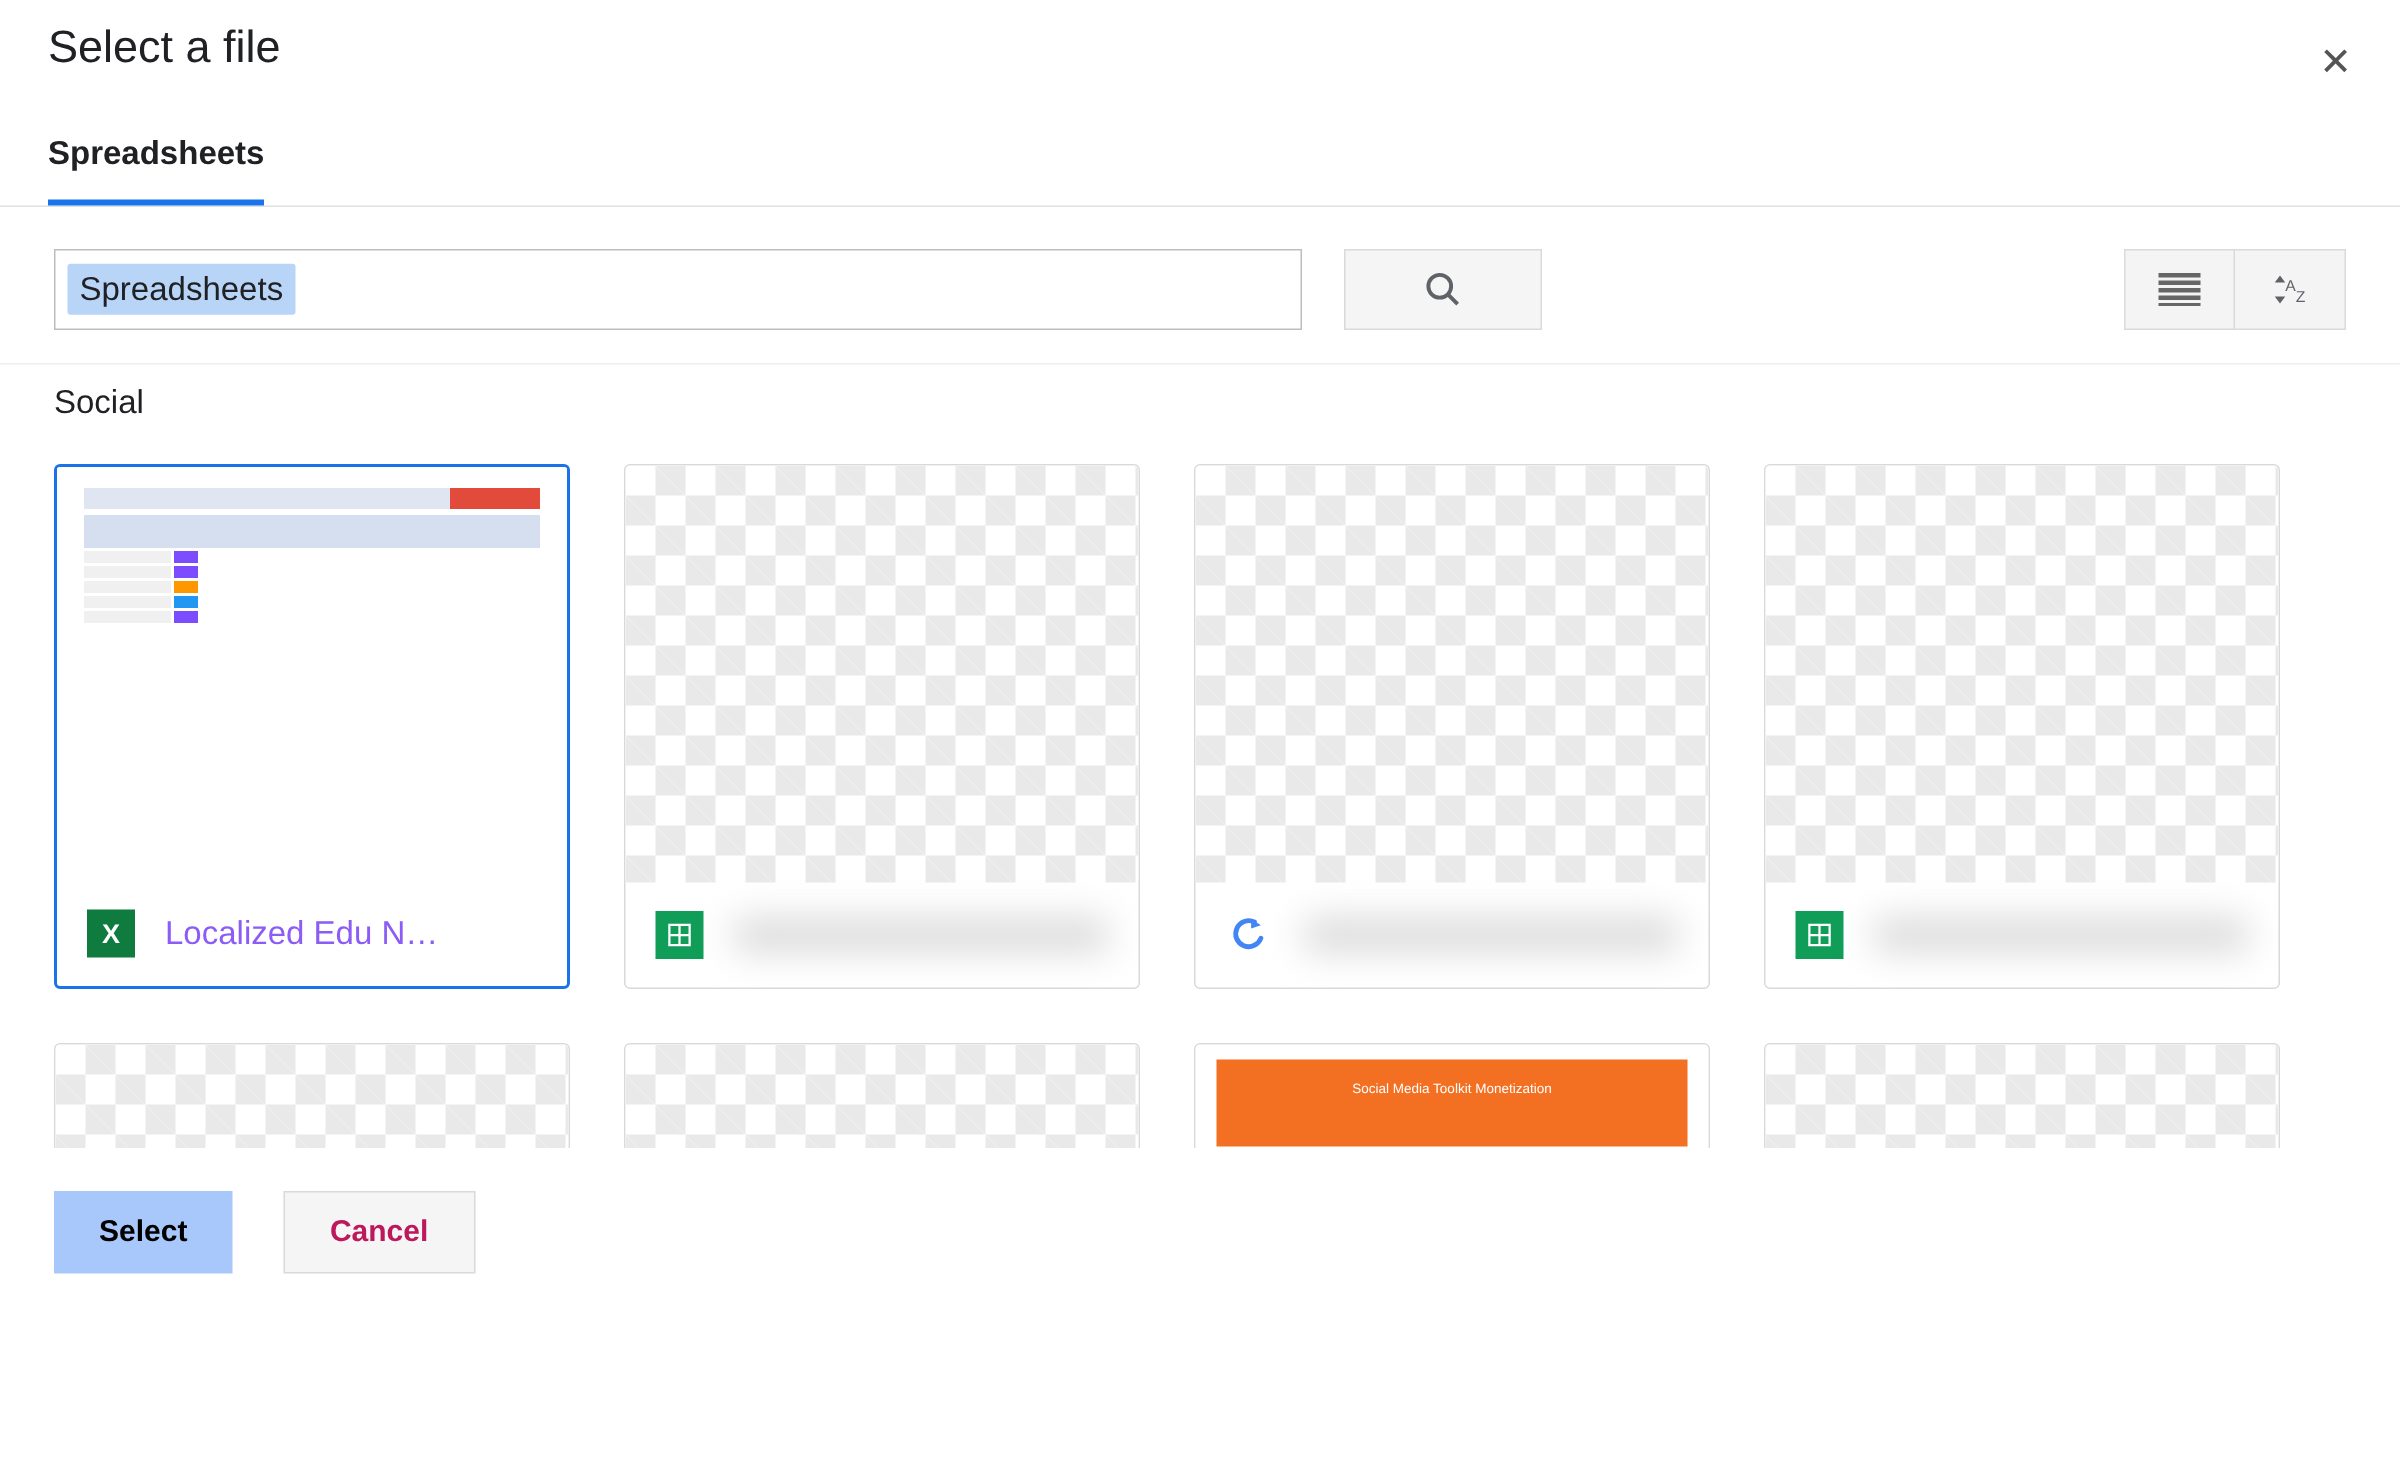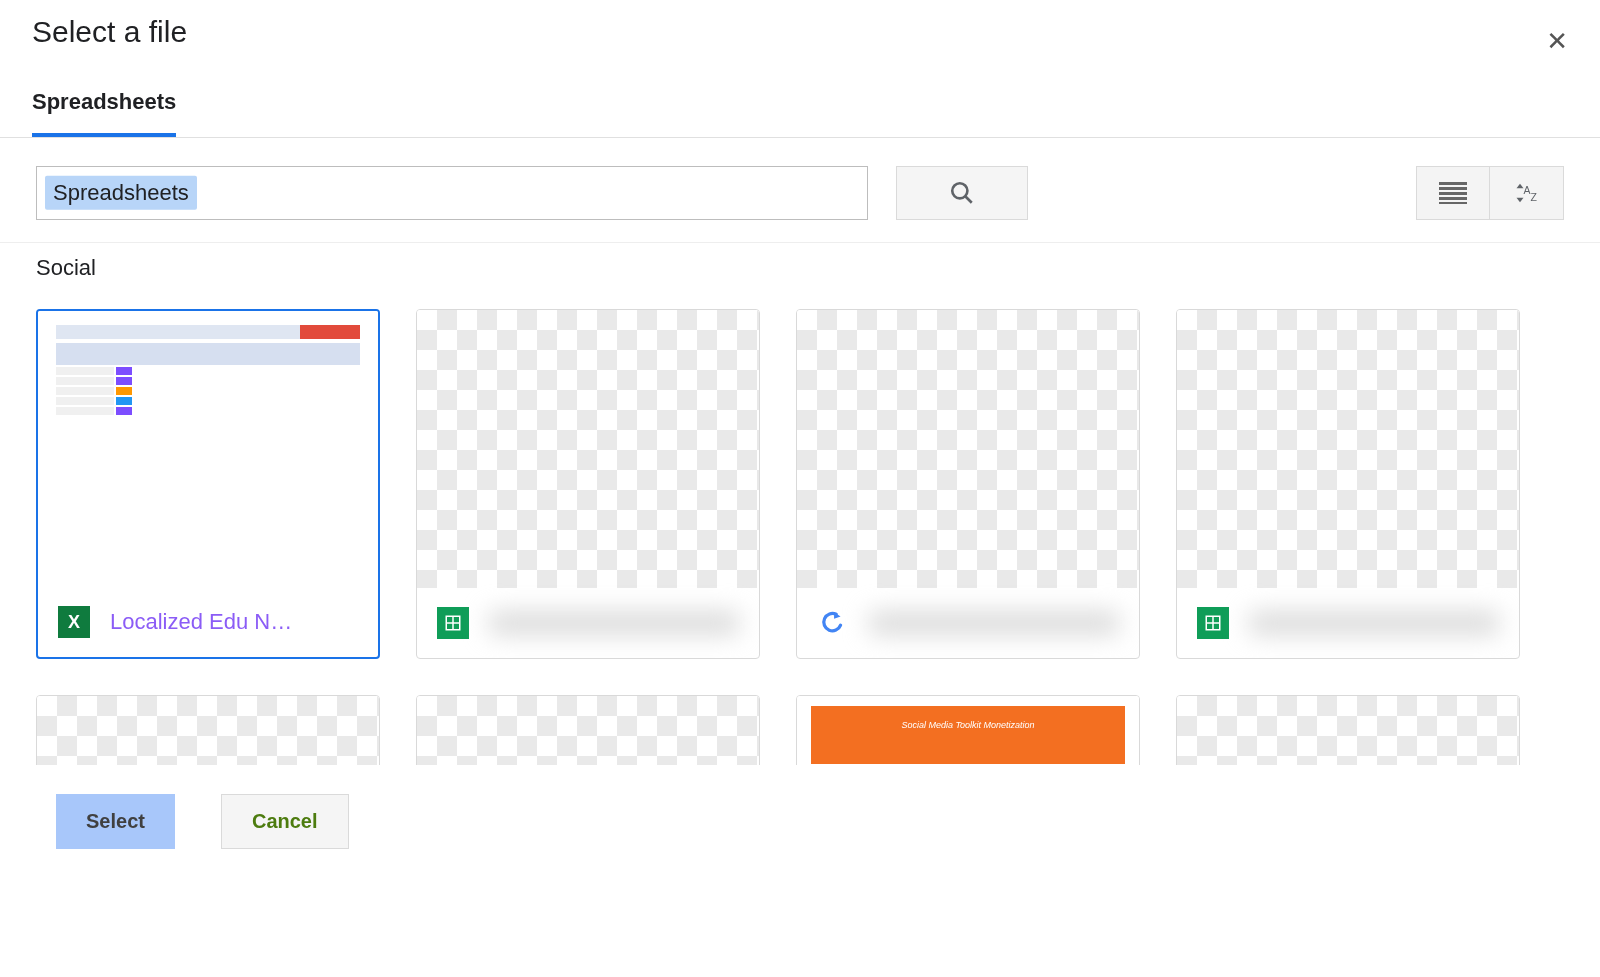--- a/index.html
+++ b/index.html
@@ -138,21 +138,20 @@
     overflow: hidden;
     cursor: pointer;
   }
   .file-card.selected {
     border: 2px solid #1a73e8;
   }
   .thumb {
     flex: 1;
     background: #fff;
     position: relative;
-    font-style: italic;
   }
   .thumb.transparent {
     background-image:
       linear-gradient(45deg, #e9e9e9 25%, transparent 25%, transparent 75%, #e9e9e9 75%),
       linear-gradient(45deg, #e9e9e9 25%, transparent 25%, transparent 75%, #e9e9e9 75%);
     background-size: 40px 40px;
     background-position: 0 0, 20px 20px;
     background-color: #fff;
   }
   .file-footer {
@@ -245,28 +244,26 @@
   .btn {
     height: 55px;
     padding: 0 30px;
     font-size: 20px;
     font-weight: 700;
     border: 1px solid #dadada;
     cursor: pointer;
   }
   .btn-primary {
     background: #a8c7fa;
-    color: #404040;
+    color: #000000;
     border: none;
-    margin-left: 20px;
   }
   .btn-secondary {
     background: #f5f5f5;
-    color: #4d7c0f;
-    margin-left: 12px;
+    color: #be185d;
   }
 
   
   .ico-sheets {
     width: 32px; height: 32px;
     background: #0f9d58;
     display: inline-flex; align-items: center; justify-content: center;
     color: #fff; font-weight: 700; font-size: 18px;
     flex-shrink: 0;
   }

